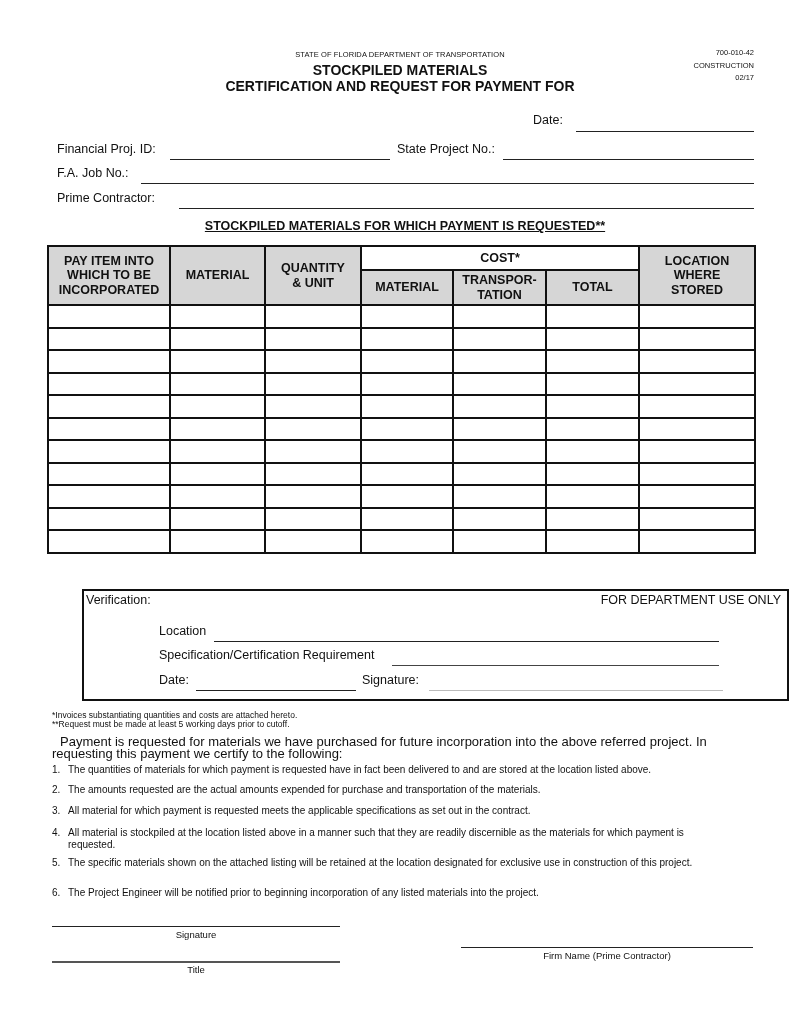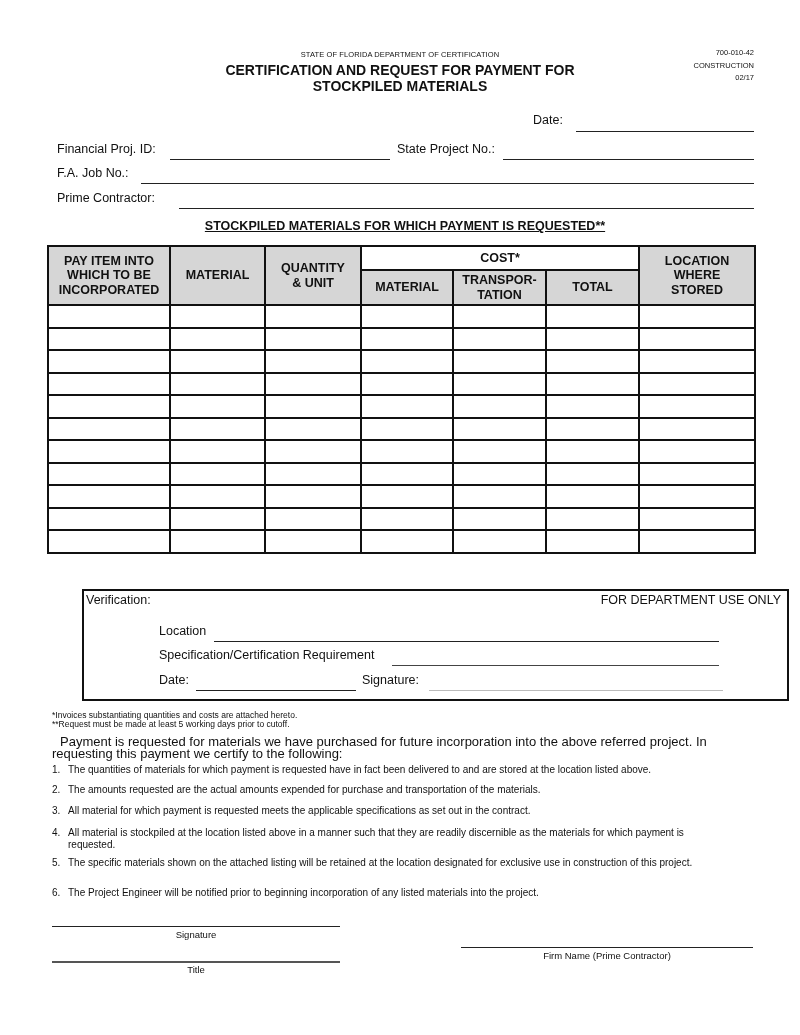--- a/index.html
+++ b/index.html
@@ -32,24 +32,24 @@
     .note { font-size: 8.5px; line-height: 10px; }
     .para { font-size: 13px; line-height: 11.5px; }
     .li { font-size: 10px; line-height: 11.5px; left: 52px; width: 680px; }
     .li .num { display: inline-block; width: 16px; }
     .li .txt { display: inline-block; vertical-align: top; width: 660px; }
     .sigcap { font-size: 9.5px; text-align: center; }
   </style>
 </head>
 <body>
 
-<div class="abs agency">STATE OF FLORIDA DEPARTMENT OF CERTIFICATION</div>
+<div class="abs agency">STATE OF FLORIDA DEPARTMENT OF TRANSPORTATION</div>
 <div class="abs title">
+  <div>STOCKPILED MATERIALS</div>
   <div>CERTIFICATION AND REQUEST FOR PAYMENT FOR</div>
-  <div>STOCKPILED MATERIALS</div>
 </div>
 <div class="abs formcode">
   <div>700-010-42</div>
   <div>CONSTRUCTION</div>
   <div>02/17</div>
 </div>
 
 <div class="abs lbl" style="left:533px; top:113px;">Date:</div>
 <div class="abs lbl" style="left:576px; top:113px; width:178px; height:18px; border-bottom:1px solid #222;"></div>
 

